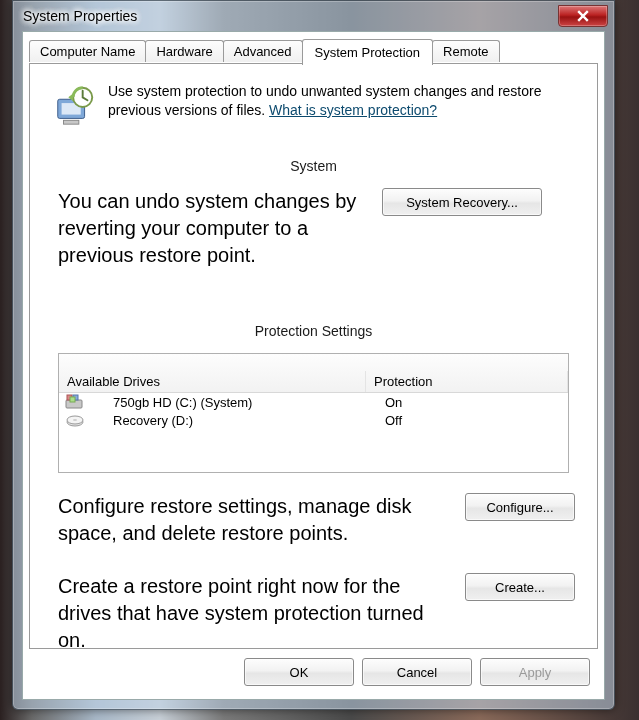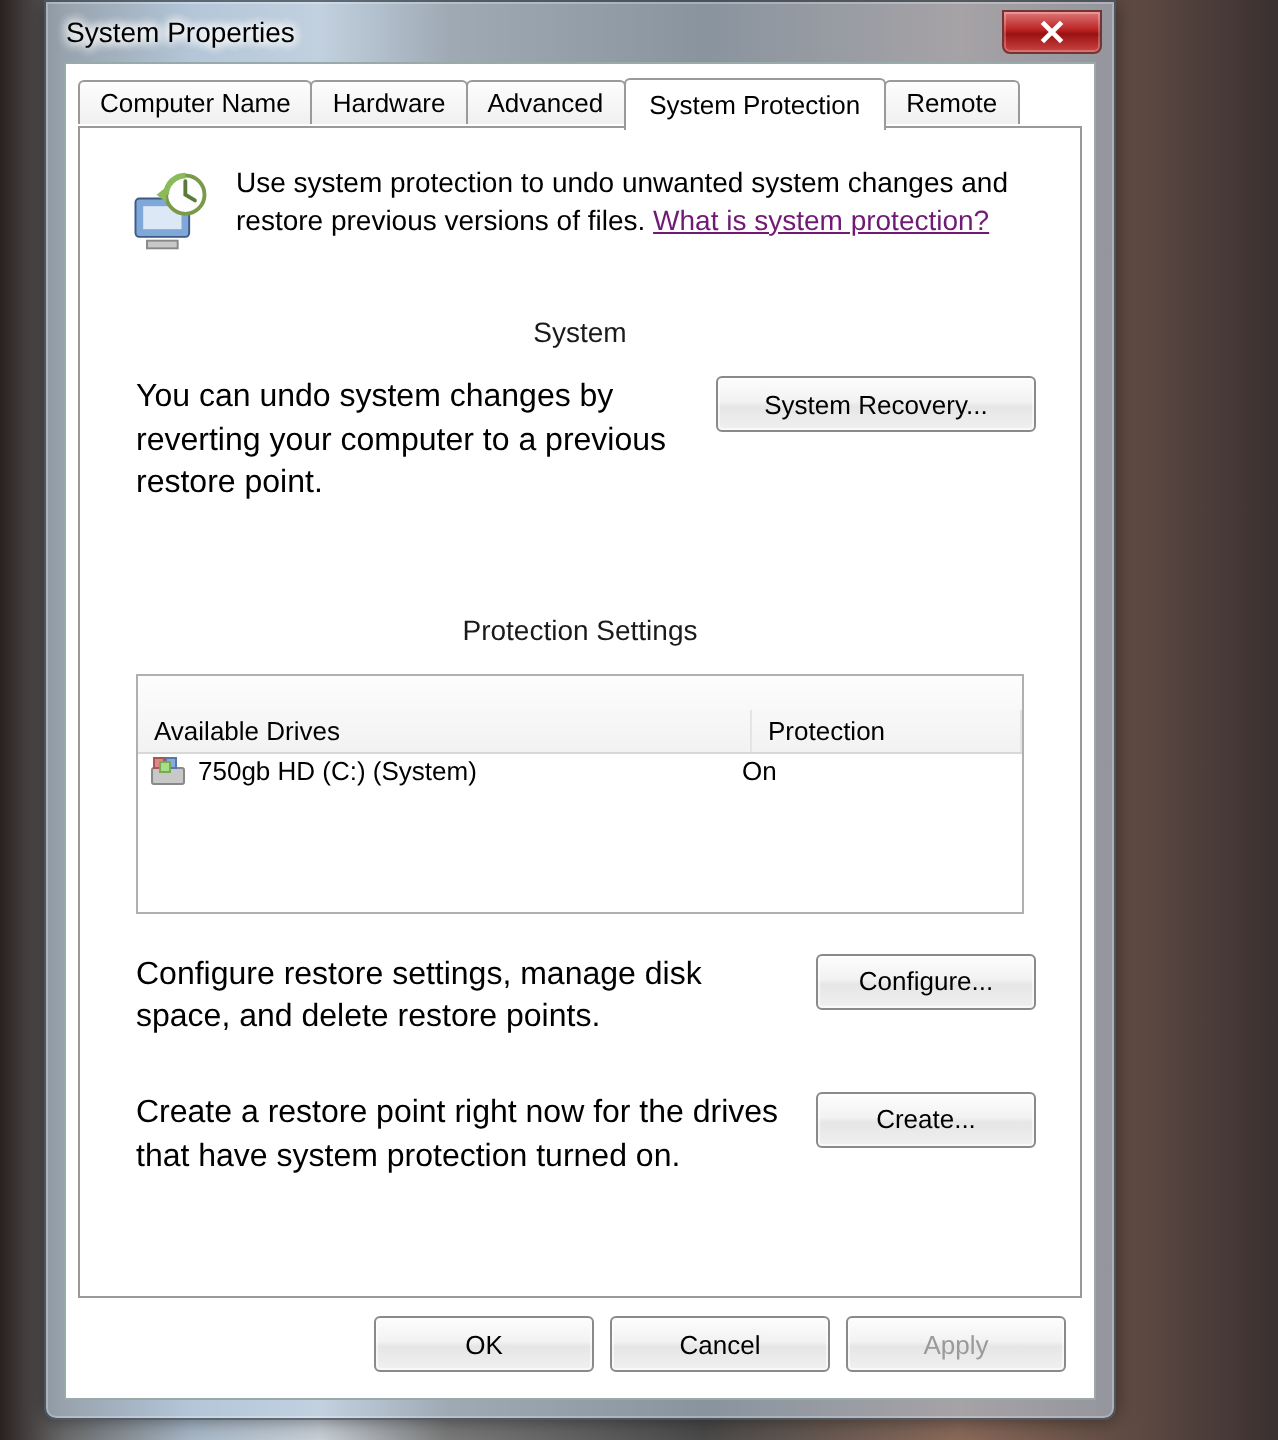--- a/index.html
+++ b/index.html
@@ -4,21 +4,21 @@
 <style>
   html,body{margin:0;padding:0;height:100%;}
   body{
     width:639px;height:720px;
     font-family:"Segoe UI",Tahoma,Arial,sans-serif;
     font-size:13px;color:#000;
     background:linear-gradient(90deg,#2a2020 0%,#6a6a6a 5%,#a8b8c8 15%,#c8d0d8 25%,#7a7a7a 35%,#4a4a4a 55%,#8a6a5a 75%,#3a3030 100%);
     overflow:hidden;
   }
   .window{
-    position:absolute;left:22px;top:0;width:536px;height:710px;
+    position:absolute;left:12px;top:0;width:603px;height:710px;
     background:rgba(190,210,230,0.55);
     border:1px solid rgba(30,40,50,0.6);
     border-radius:0 0 6px 6px;
     box-shadow:0 0 10px rgba(0,0,0,0.5), inset 0 0 0 1px rgba(255,255,255,0.25);
     box-sizing:border-box;
   }
   .titlebar{
     height:30px;display:flex;align-items:center;justify-content:space-between;
     padding:0 0 0 10px;color:#000;
     text-shadow:0 0 6px #fff,0 0 6px #fff,0 0 6px #fff,0 0 6px #fff;
@@ -55,32 +55,32 @@
     content:"";position:absolute;left:0;right:0;bottom:-1px;height:2px;background:#fff;
   }
   .tabpage{
     position:absolute;left:6px;right:6px;top:31px;bottom:50px;
     border:1px solid #9a9a9a;background:#fff;padding:14px 22px 14px 22px;
     box-sizing:border-box;
   }
   .intro{display:flex;gap:10px;margin:4px 0 30px 0;}
   .intro .iconwrap{width:46px;height:46px;flex:0 0 46px;}
   .intro p{margin:0;font-size:14px;line-height:1.35;}
-  a.link{color:#701a75;text-decoration:underline;cursor:pointer;}
+  a.link{color:#0c4a6e;text-decoration:underline;cursor:pointer;}
   .group-label{
     display:flex;align-items:center;font-size:14px;color:#1a1a1a;
     margin:8px 0 14px 0;
     flex-direction:column;
   }
   .group-label .line{
     flex:1;height:1px;margin-left:8px;
     background:linear-gradient(to right,#a0a0a0 0%,#a0a0a0 60%,rgba(160,160,160,0) 100%);
   }
   .row{display:flex;align-items:flex-start;gap:14px;margin:0 0 26px 6px;}
-  .row .left{flex:1;font-size:16px;line-height:1.35;}
+  .row .left{flex:1;font-size:20px;line-height:1.35;}
   .row .left.narrow{max-width:310px;}
   .btn{
     min-width:160px;height:28px;padding:0 14px;
     border:1px solid #8a8a8a;border-radius:3px;
     background:linear-gradient(#fdfdfd,#f2f2f2 45%,#e6e6e6 55%,#f0f0f0);
     font-family:inherit;font-size:13px;cursor:pointer;
     box-shadow:inset 0 0 0 1px rgba(255,255,255,0.6);
   }
   .btn:disabled{color:#9a9a9a;cursor:default;}
   .btn.small{min-width:110px;}
@@ -90,21 +90,21 @@
   }
   .drive-head{
     display:flex;background:linear-gradient(#fdfdfd,#f2f2f2);
     border-bottom:1px solid #d8d8d8;font-size:13px;
   }
   .drive-head .col{padding:3px 8px;border-right:1px solid #e4e4e4;margin-top:17px;}
   .col-name{flex:0 0 290px;}
   .col-prot{flex:1;}
   .drive-row{display:flex;align-items:center;padding:1px 0;font-size:13px;}
   .drive-row .dicon{width:20px;height:16px;margin:0 4px 0 6px;flex:0 0 20px;}
-  .drive-row .dname{flex:0 0 264px;}
+  .drive-row .dname{flex:0 0 264px;margin-left:24px;}
   .drive-row .dprot{flex:1;padding-left:8px;}
   .dialog-buttons{
     position:absolute;left:6px;right:6px;bottom:8px;height:38px;
     display:flex;justify-content:flex-end;align-items:center;gap:8px;padding-right:8px;
   }
 </style>
 </head>
 <body>
 
 <div class="window">
@@ -172,20 +172,31 @@
             <svg viewBox="0 0 20 16">
                 <rect x="1" y="6" width="16" height="8" rx="1" fill="#c8c8c8" stroke="#888"></rect>
                 <rect x="2" y="1" width="5" height="5" fill="#d88" stroke="#a55"></rect>
                 <rect x="8" y="1" width="5" height="5" fill="#8ad" stroke="#57a"></rect>
                 <rect x="5" y="3" width="5" height="5" fill="#ad8" stroke="#7a5"></rect>
               </svg>
           </span>
           <span class="dname">750gb HD (C:) (System)</span>
           <span class="dprot">On</span>
         </div>
+        <div class="drive-row">
+          <span class="dicon">
+            <svg viewBox="0 0 20 16">
+                <ellipse cx="10" cy="10" rx="8" ry="4" fill="#e8e8e8" stroke="#999"></ellipse>
+                <ellipse cx="10" cy="8" rx="8" ry="4" fill="#f4f4f4" stroke="#999"></ellipse>
+                <ellipse cx="10" cy="8" rx="2" ry="1" fill="#ccc"></ellipse>
+              </svg>
+          </span>
+          <span class="dname">Recovery (D:)</span>
+          <span class="dprot">Off</span>
+        </div>
       </div>
 
       <div class="row">
         <div class="left">Configure restore settings, manage disk space, and delete restore points.</div>
         <button class="btn small">Configure...</button>
       </div>
 
       <div class="row" style="margin-bottom:6px">
         <div class="left">Create a restore point right now for the drives that have system protection turned on.</div>
         <button class="btn small">Create...</button>

